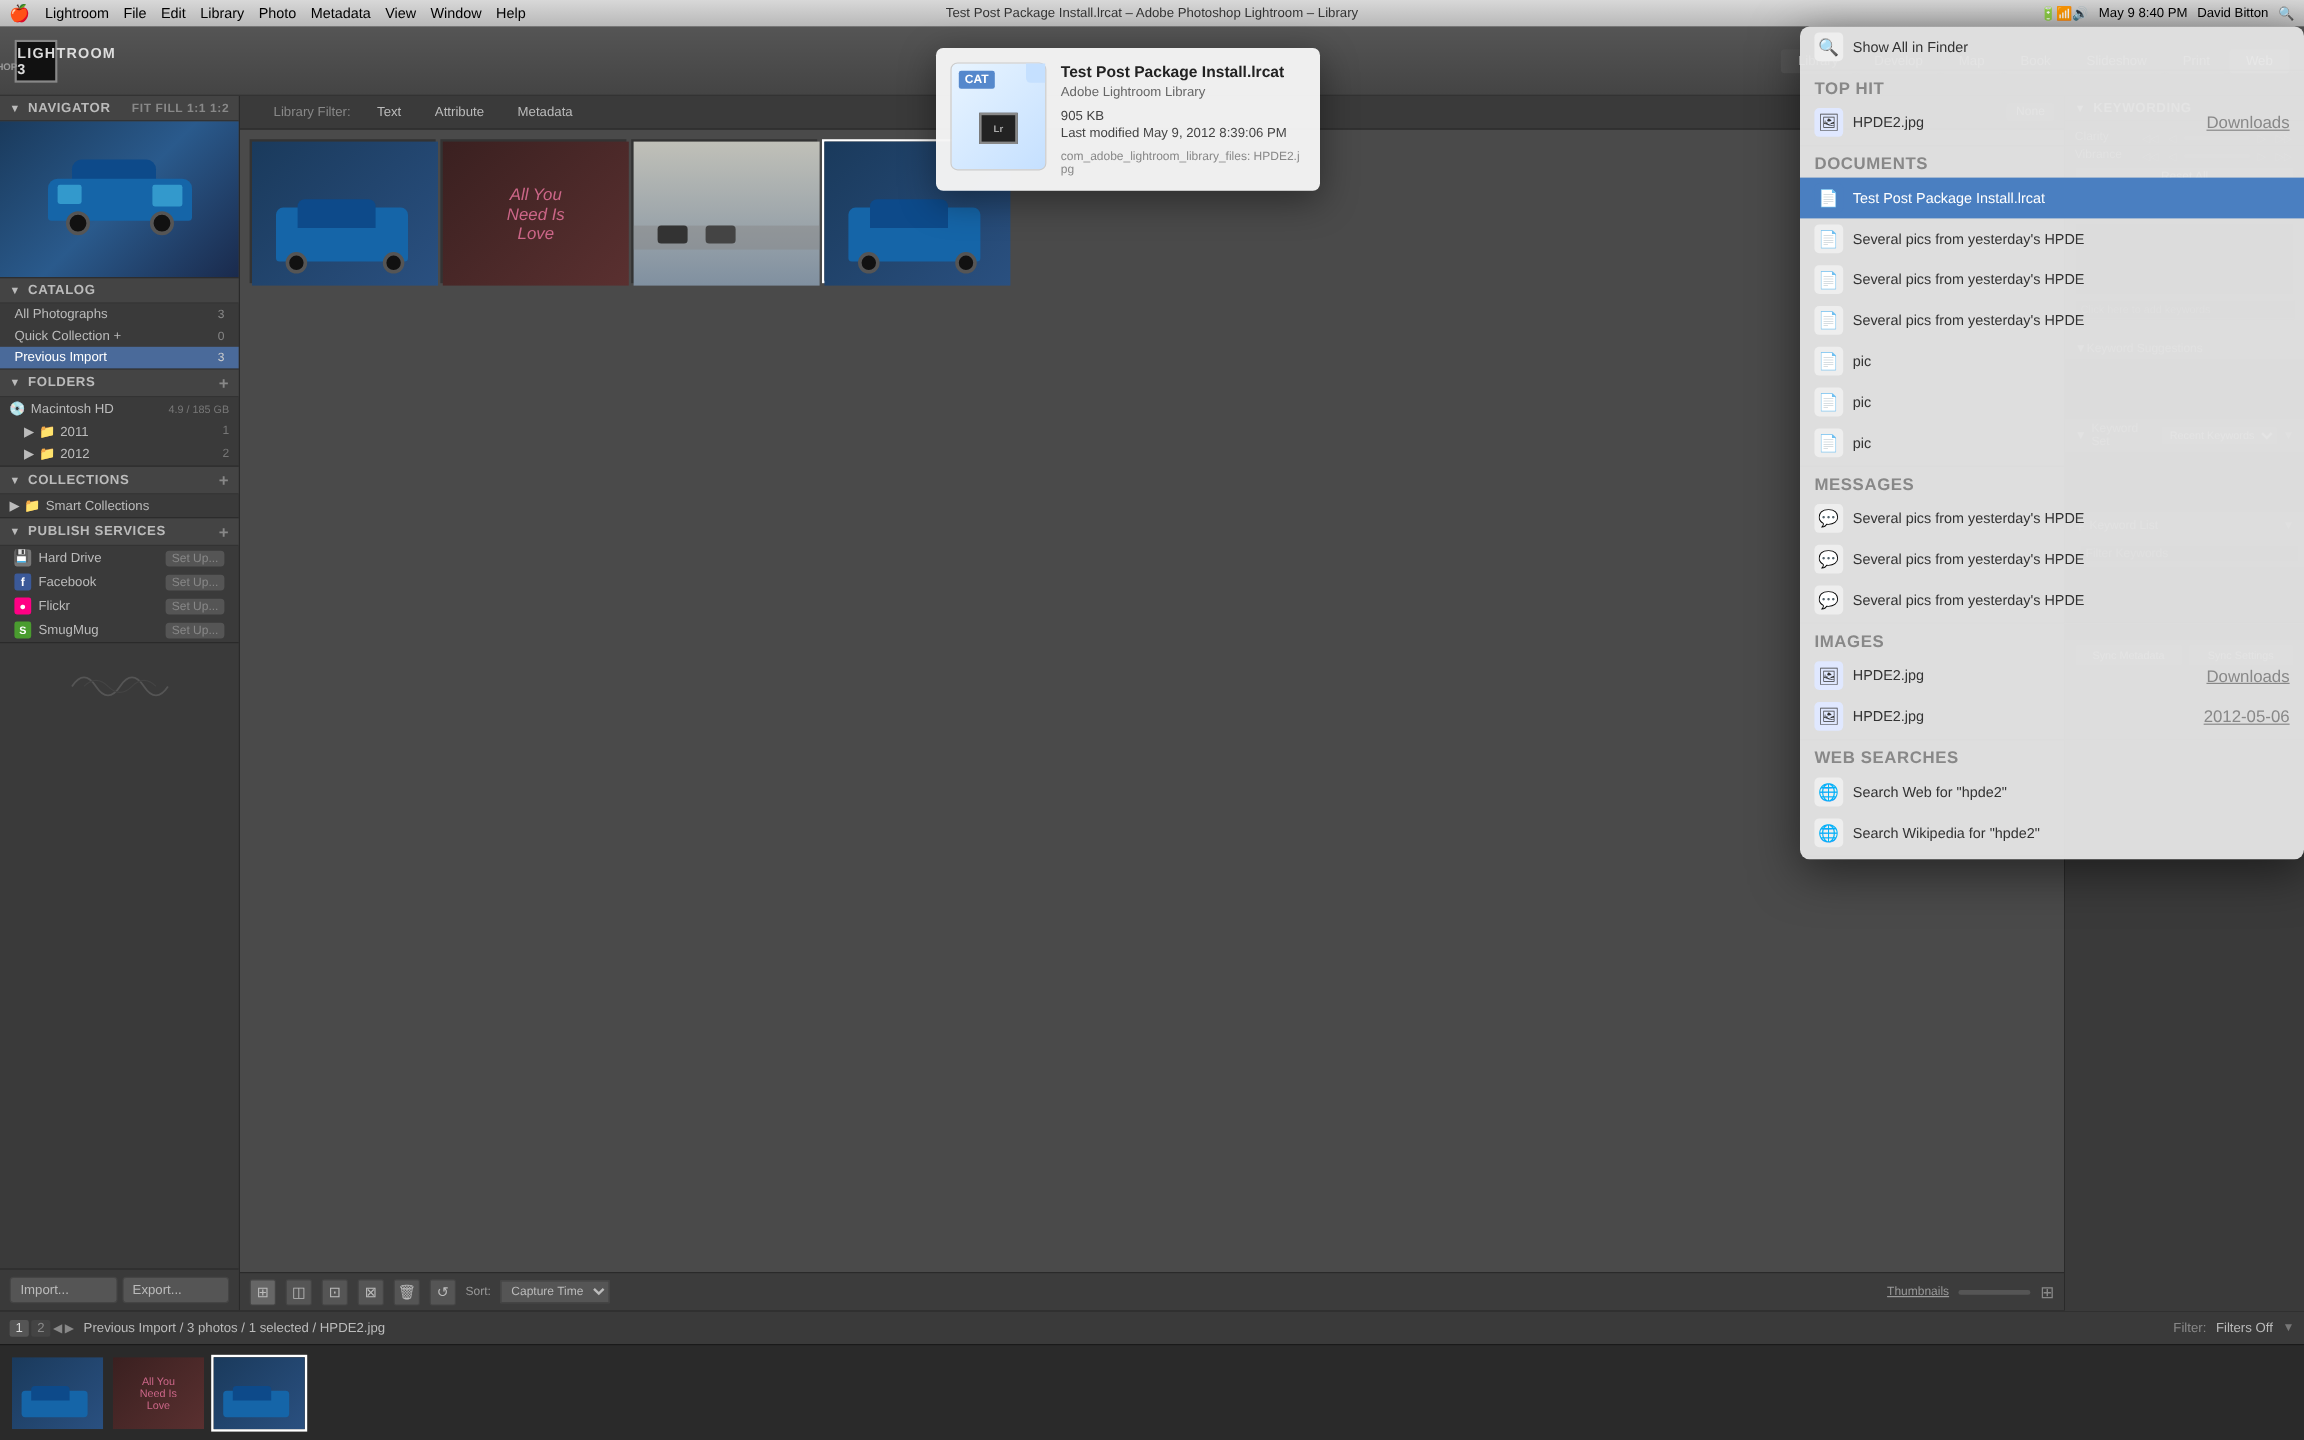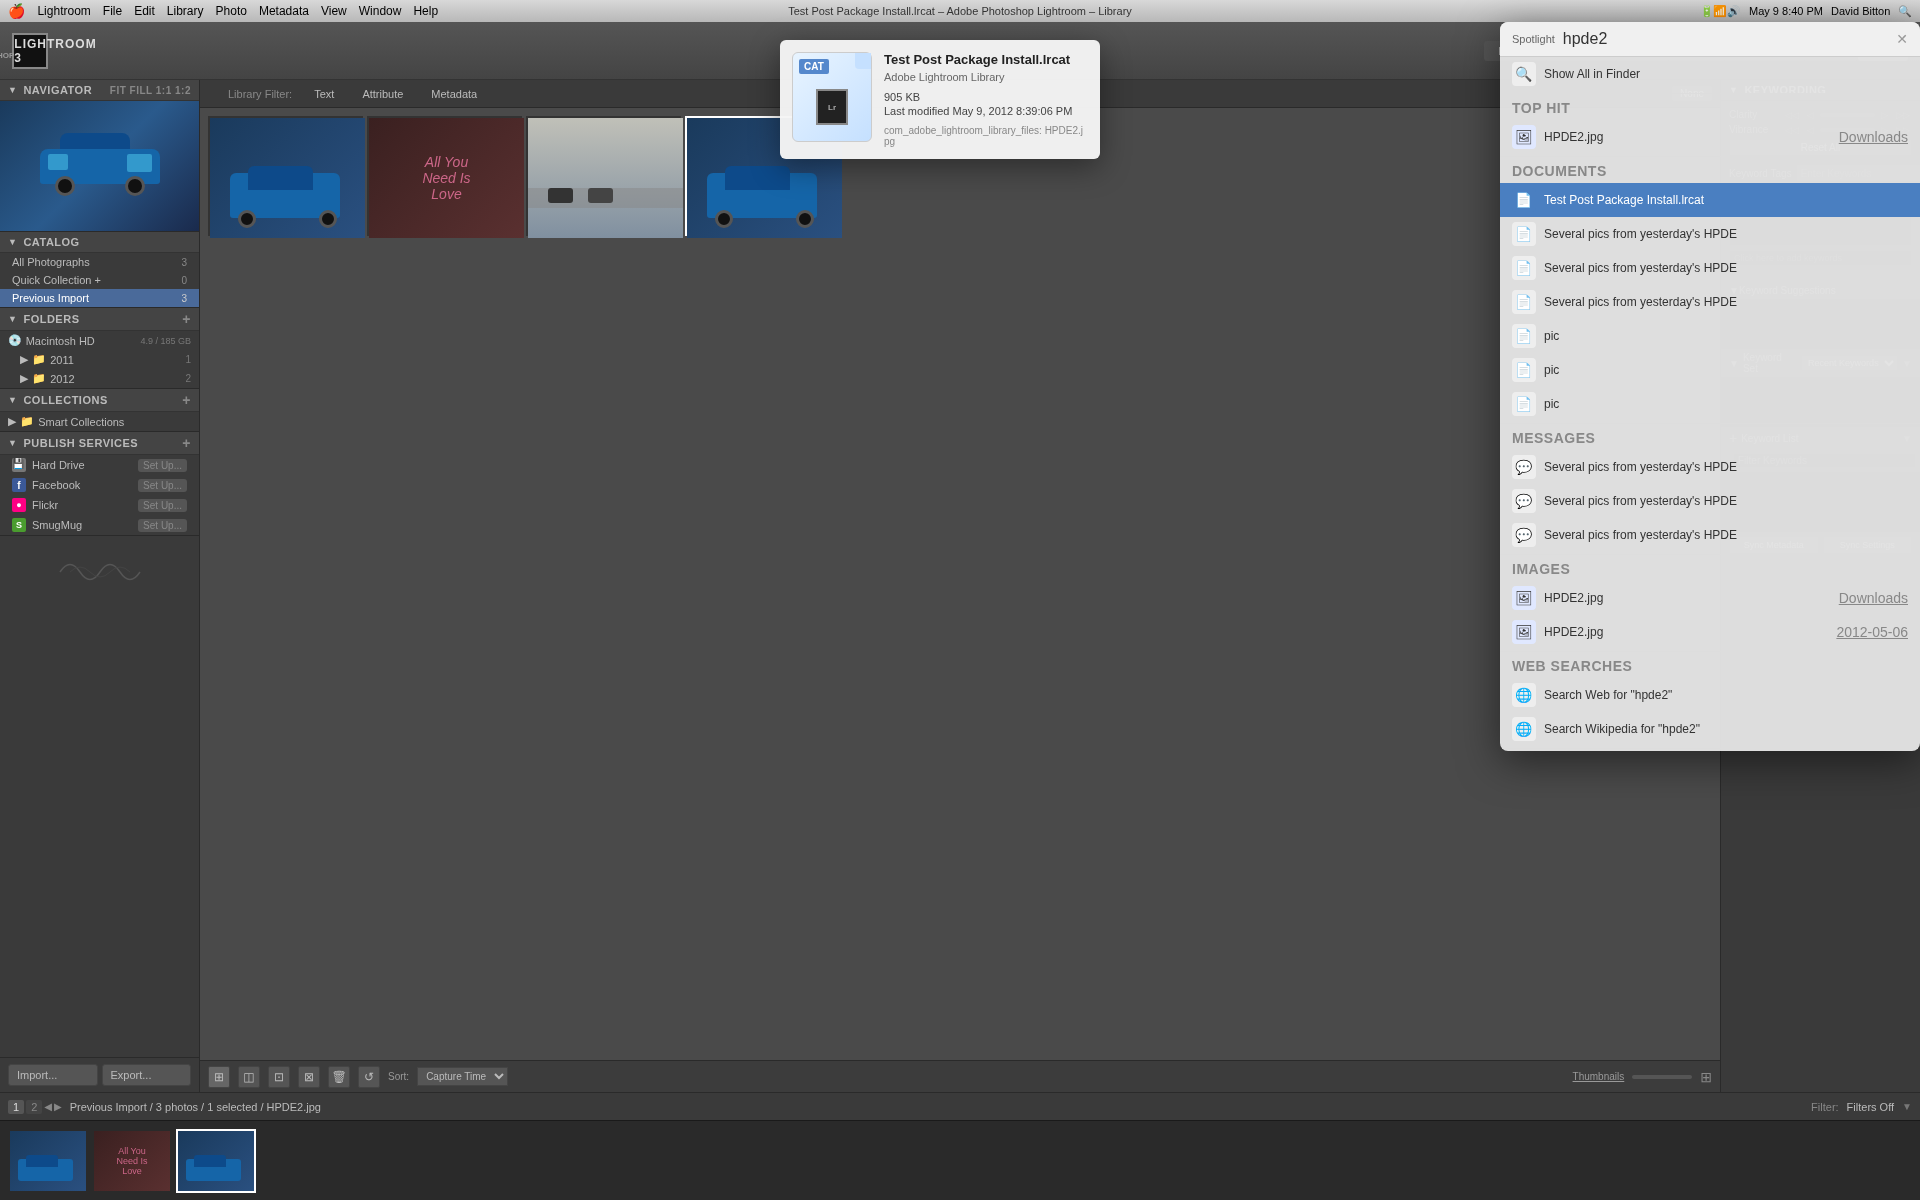--- a/index.html
+++ b/index.html
@@ -616,21 +616,21 @@
       position: absolute;
       top: 0;
       right: 0;
       width: 16px;
       height: 16px;
       background: #c5e0ff;
       border-bottom-left-radius: 4px;
     }
     .file-icon-lr {
       width: 32px;
-      height: 36px;
+      height: 26px;
       background: #222;
       border: 2px solid #888;
       display: flex;
       align-items: center;
       justify-content: center;
       color: #aaa;
       font-size: 8px;
       font-weight: bold;
       margin-top: 20px;
     }
@@ -1014,25 +1014,20 @@
 
   <div class="filmstrip-thumb selected" style="width:80px;">
     <div style="width:76px;height:60px;background:linear-gradient(135deg,#1a3a5c,#2a5080);position:relative;overflow:hidden;">
       <div style="position:absolute;bottom:10px;left:8px;width:55px;height:22px;background:#1565a8;border-radius:3px;"></div>
       <div style="position:absolute;bottom:24px;left:16px;width:32px;height:12px;background:#0d4a8a;border-radius:3px 3px 0 0;"></div>
     </div>
   </div>
 </div>
 
 <div class="spotlight-overlay">
-  <div class="spotlight-search-bar">
-    <span class="spotlight-label">Spotlight</span>
-    <input class="spotlight-input" type="text" value="hpde2" style="">
-    <span class="spotlight-close">✕</span>
-  </div>
 
   <div class="spotlight-result-item">
     <div class="spotlight-result-icon" style="background:#eee;">🔍</div>
     <span class="spotlight-result-text">Show All in Finder</span>
   </div>
 
   <div class="spotlight-separator"></div>
 
   <div class="spotlight-section-label">Top Hit</div>
   <div class="spotlight-result-item">

